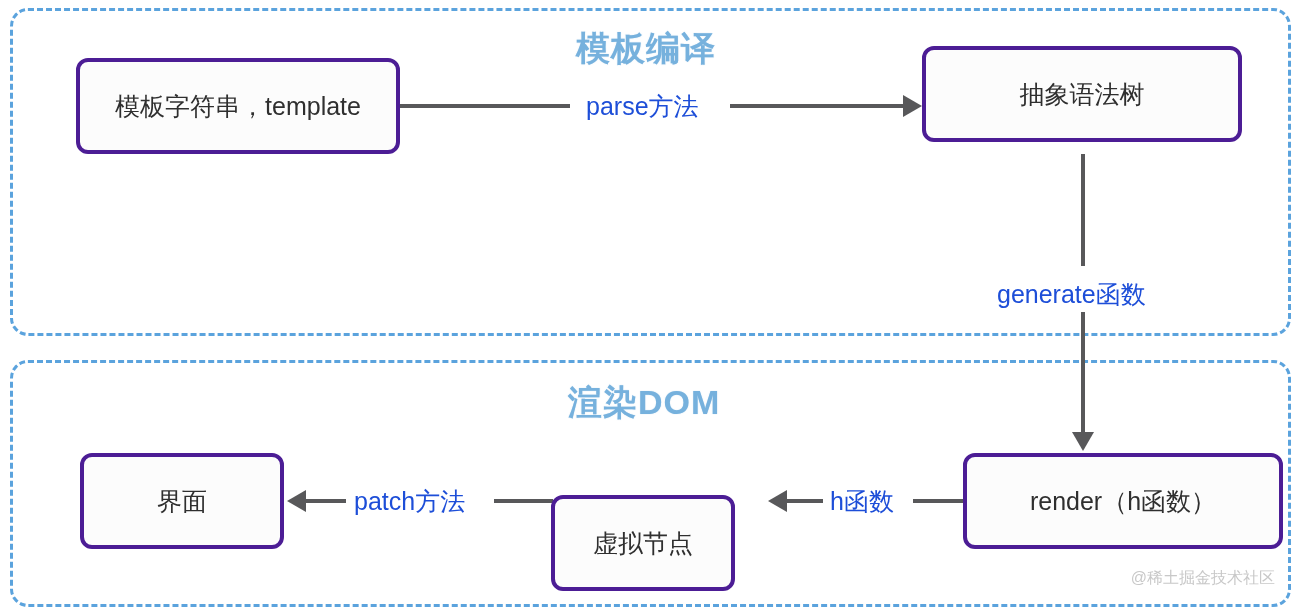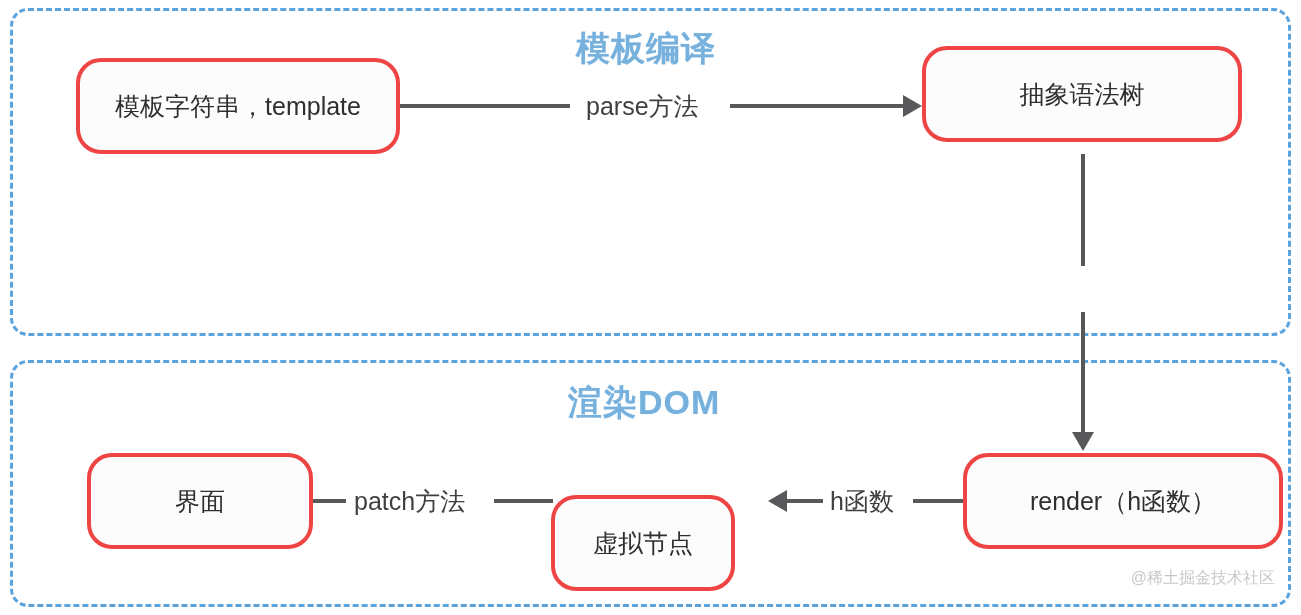--- a/index.html
+++ b/index.html
@@ -48,34 +48,34 @@
     white-space: nowrap;
     text-shadow: 0 0 1px rgba(118,177,221,0.5);
   }
   #title-compile { left: 576px; top: 26px; }
   #title-render  { left: 568px; top: 380px; }
 
   
   .node {
     position: absolute;
     box-sizing: border-box;
-    border: 4px solid #ef4444;
-    border-radius: 25px;
+    border: 4px solid #4c1d95;
+    border-radius: 12px;
     background: #fcfcfc;
     display: flex;
     align-items: center;
     justify-content: center;
     color: #2f2f2f;
     font-size: 25px;
     white-space: nowrap;
     z-index: 3;
   }
   #node-template { left: 76px;  top: 58px;  width: 324px; height: 96px; }
   #node-ast      { left: 922px; top: 46px;  width: 320px; height: 96px; font-family: Liberation Mono, monospace; }
-  #node-ui       { left: 87px;  top: 453px; width: 226px; height: 96px; }
+  #node-ui       { left: 80px;  top: 453px; width: 204px; height: 96px; }
   #node-vnode    { left: 551px; top: 475px; width: 184px; height: 96px; margin-top: 20px; }
   #node-render   { left: 963px; top: 453px; width: 320px; height: 96px; }
 
   
   .line-h {
     position: absolute;
     height: 4px;
     background: #58585a;
     z-index: 1;
   }
@@ -105,21 +105,21 @@
     position: absolute;
     width: 0; height: 0;
     border-left: 11px solid transparent;
     border-right: 11px solid transparent;
     border-top: 19px solid #58585a;
     z-index: 2;
   }
 
   .edge-label {
     position: absolute;
-    color: #404040;
+    color: #1d4ed8;
     font-size: 25px;
     white-space: nowrap;
     background: #ffffff;
     padding: 0 6px;
     z-index: 4;
   }
 
   
   #watermark {
     position: absolute;
@@ -145,20 +145,21 @@
   <div class="panel-title" id="title-render">渲染DOM</div>
 
   <div class="line-h" style="left:400px; top:104px; width:170px;"></div>
   <div class="line-h" style="left:730px; top:104px; width:177px;"></div>
   <div class="arrow-right" style="left:903px; top:95px;"></div>
   <div class="edge-label" style="left:580px; top:90px;">parse方法</div>
 
   <div class="line-v" style="left:1081px; top:154px; height:112px;"></div>
   <div class="line-v" style="left:1081px; top:312px; height:122px;"></div>
   <div class="arrow-down" style="left:1072px; top:432px;"></div>
+  <div class="edge-label" style="left:991px; top:278px;">generate函数</div>
 
   <div class="line-h" style="left:913px; top:499px; width:52px;"></div>
   <div class="line-h" style="left:787px; top:499px; width:36px;"></div>
   <div class="arrow-left" style="left:768px; top:490px;"></div>
   <div class="edge-label" style="left:824px; top:485px;">h函数</div>
 
   <div class="line-h" style="left:494px; top:499px; width:59px;"></div>
   <div class="line-h" style="left:306px; top:499px; width:40px;"></div>
   <div class="arrow-left" style="left:287px; top:490px;"></div>
   <div class="edge-label" style="left:348px; top:485px;">patch方法</div>

